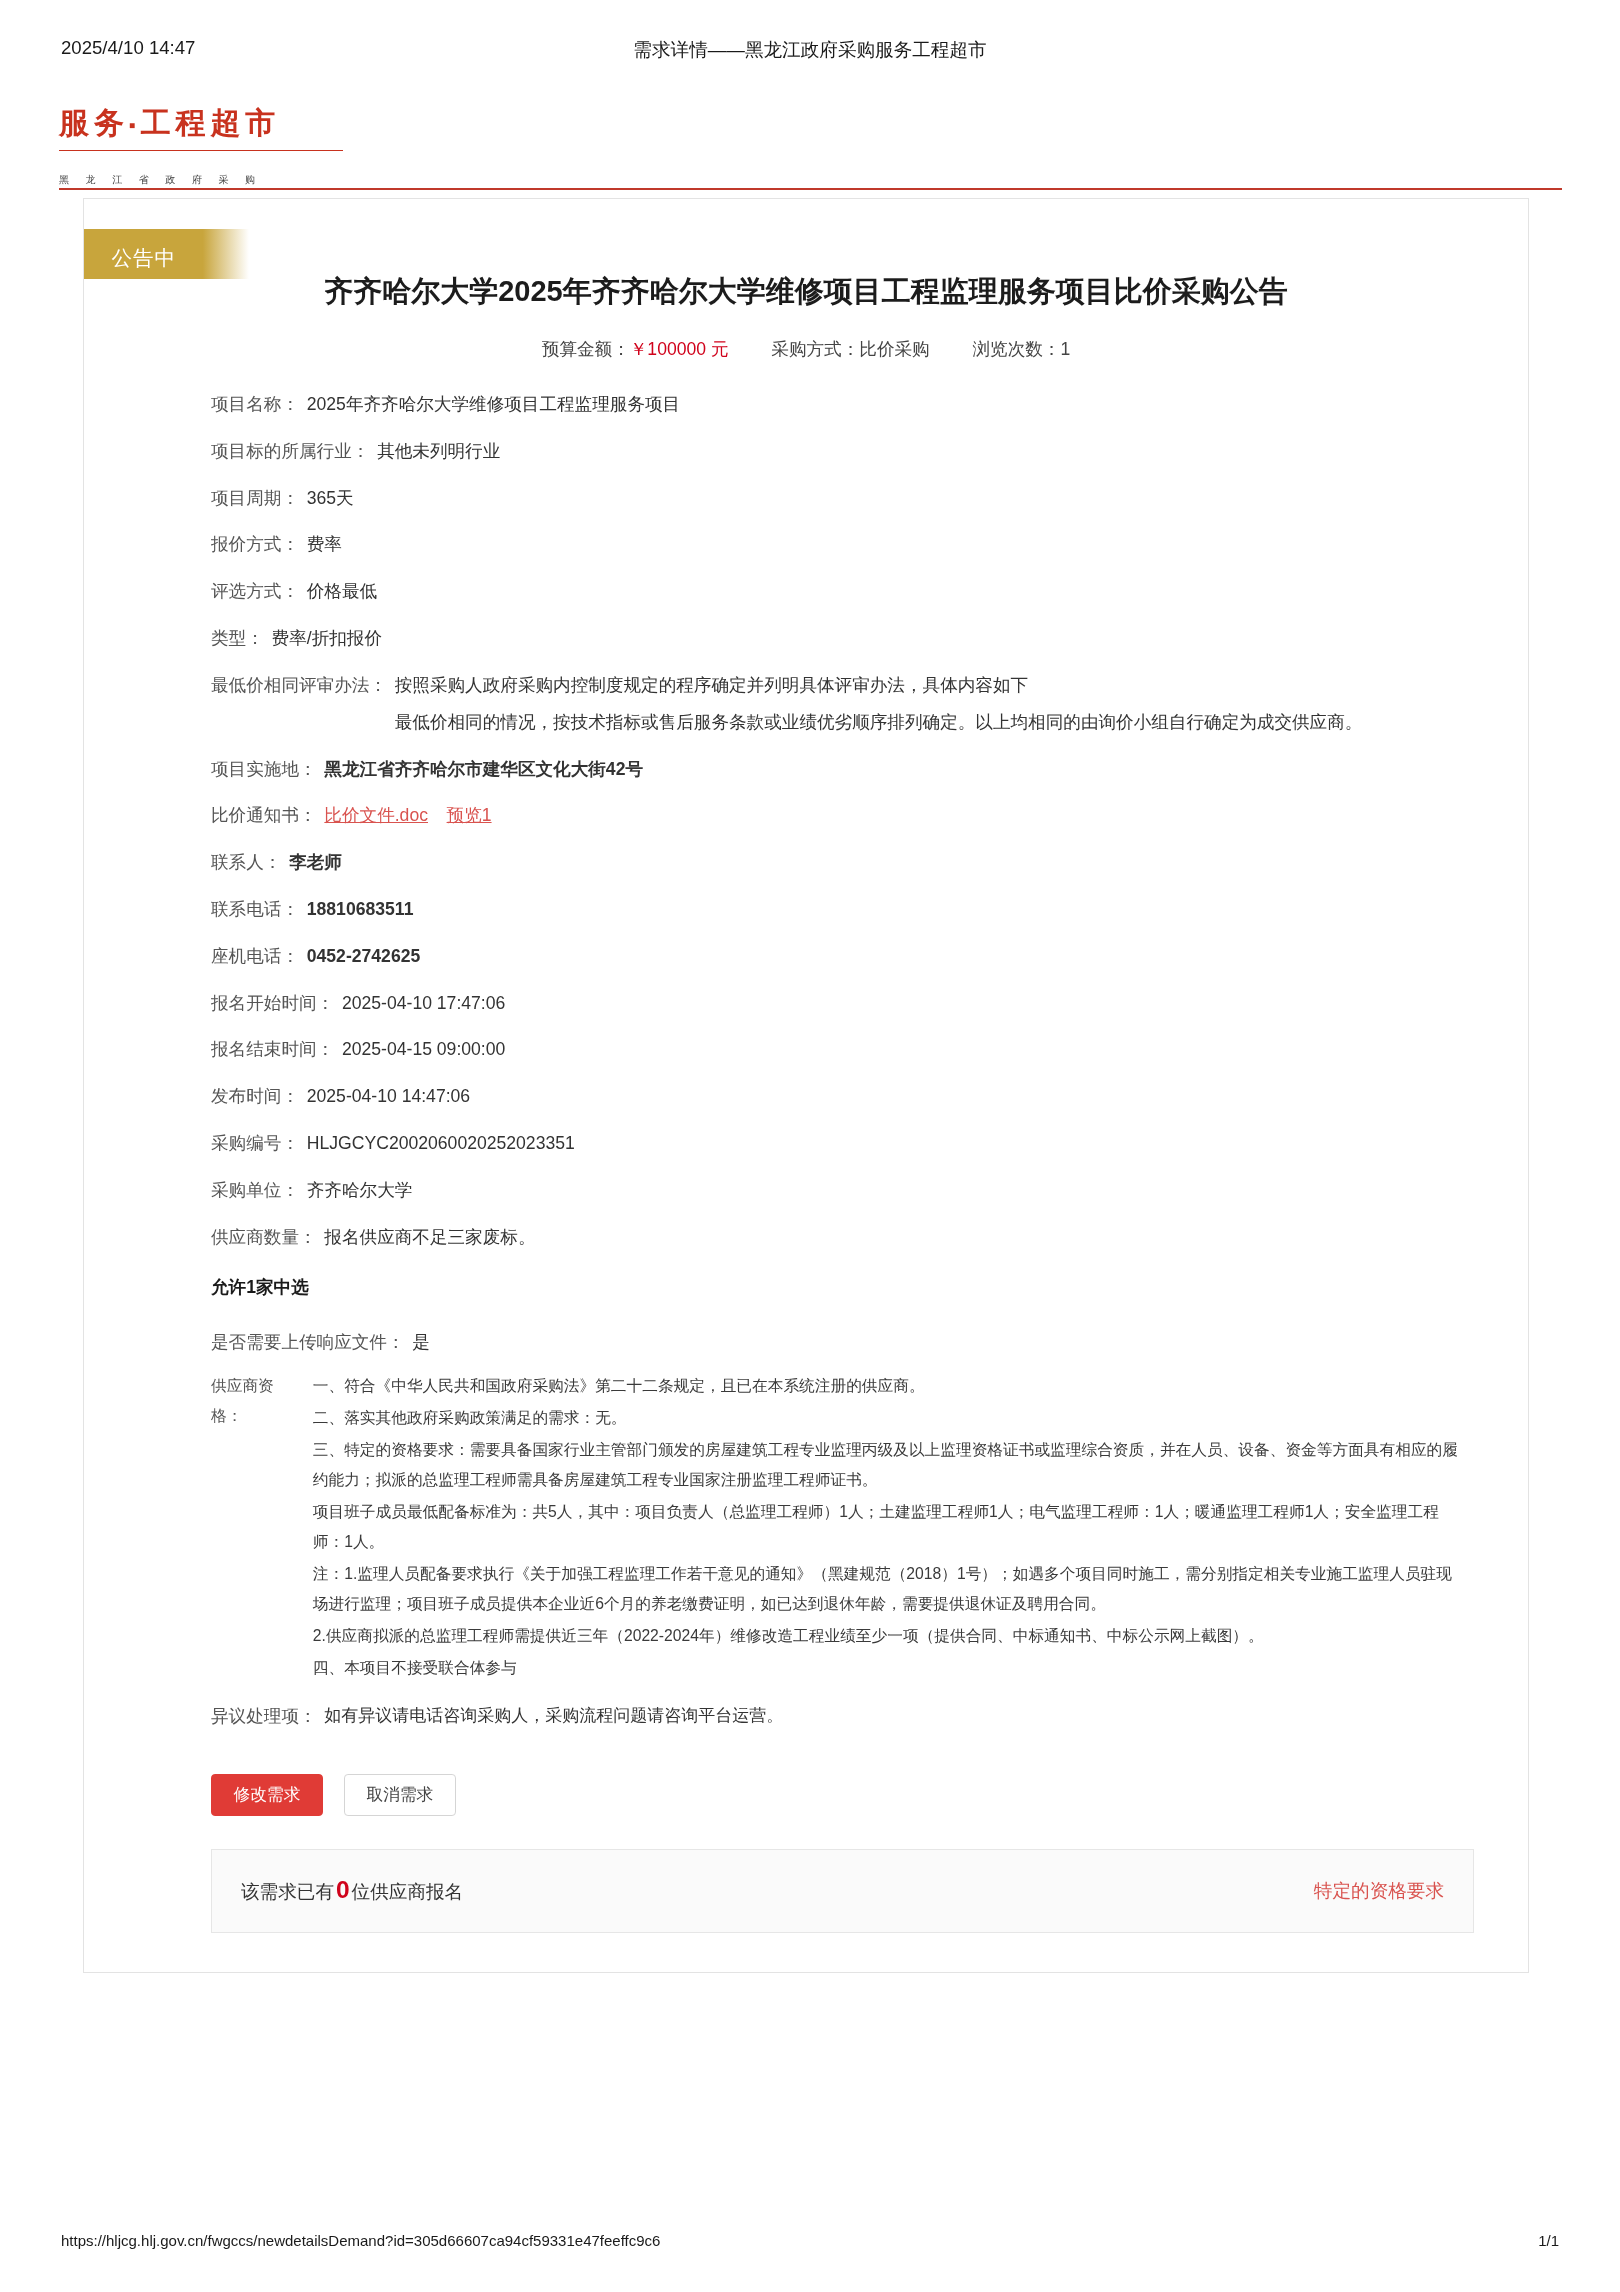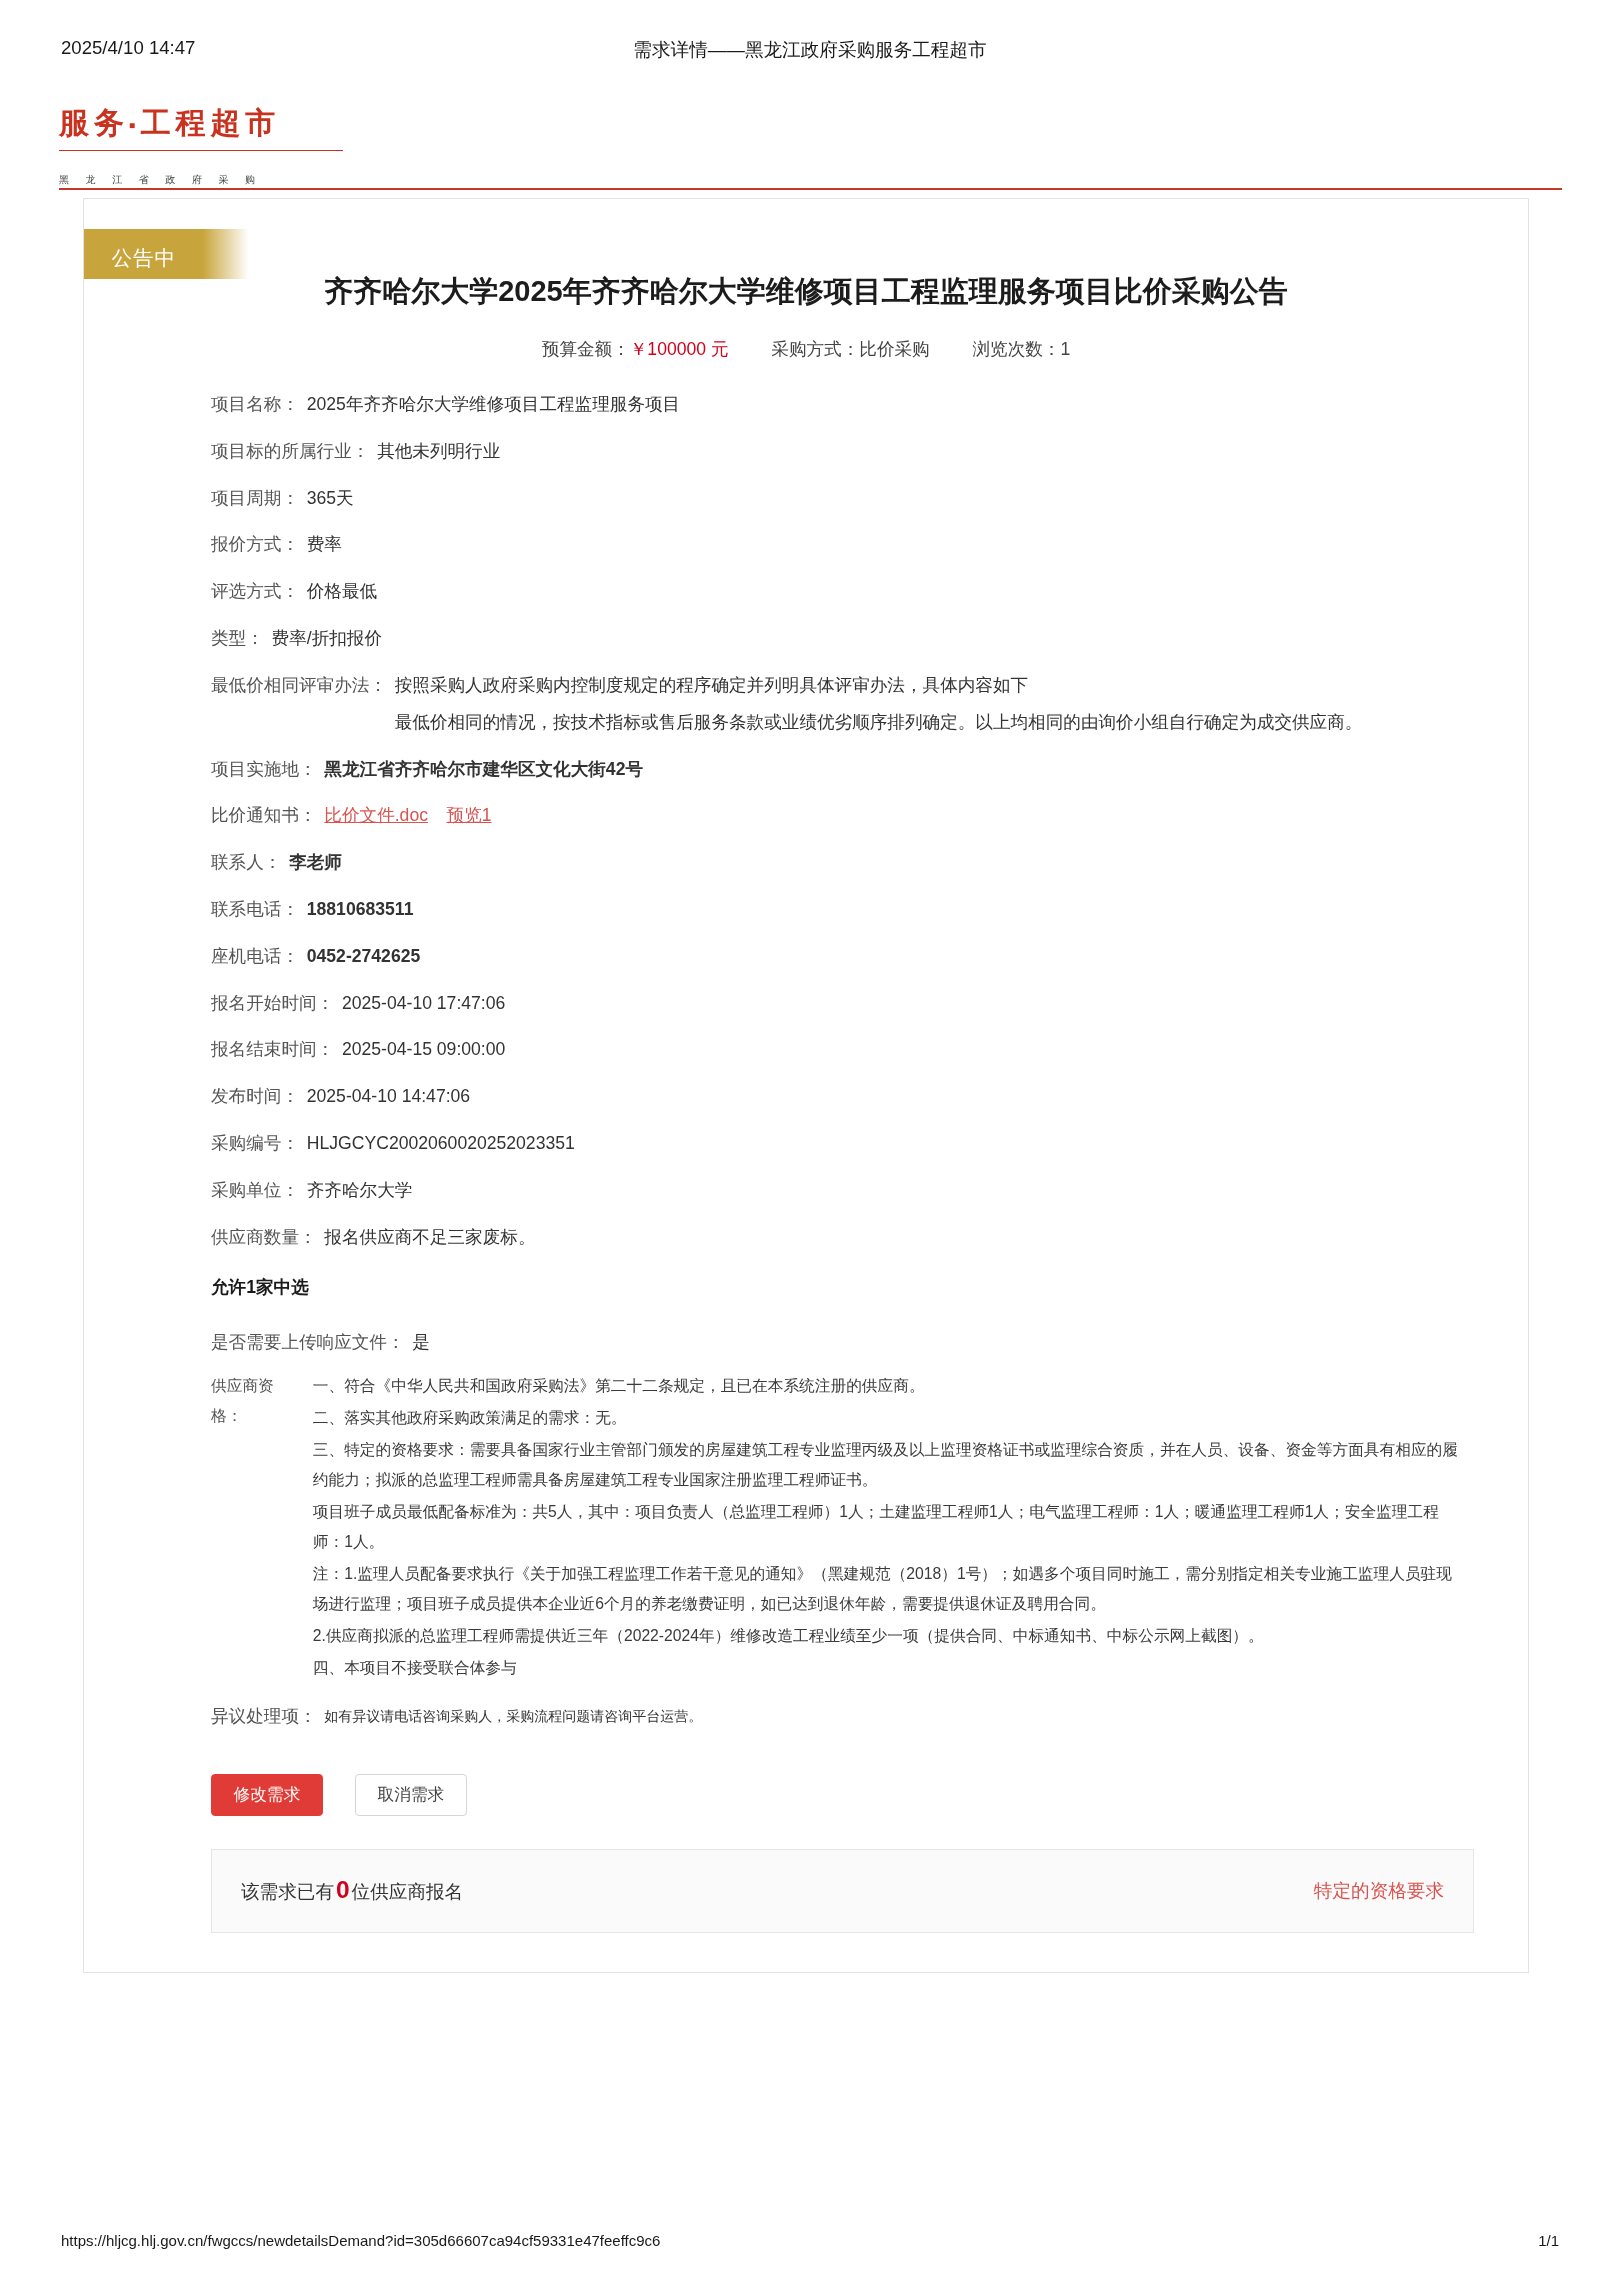--- a/index.html
+++ b/index.html
@@ -167,21 +167,21 @@
     flex: 0 0 94px;
     color: #555;
     line-height: 30px;
   }
   .qual-body { flex: 1 1 auto; padding-left: 7.8px; }
   .qual-body p { margin: 0 10px 2px 0; }
   
   .btn-row {
     margin: 39px 0 0 127px;
     display: flex;
-    gap: 32px;
+    gap: 21px;
   }
   .btn {
     font-size: 16.7px;
     padding: 9.8px 21.6px;
     border-radius: 3.9px;
     border: 1px solid transparent;
     cursor: pointer;
     line-height: 19.6px;
   }
   .btn-primary {
@@ -363,21 +363,21 @@
           <p>三、特定的资格要求：需要具备国家行业主管部门颁发的房屋建筑工程专业监理丙级及以上监理资格证书或监理综合资质，并在人员、设备、资金等方面具有相应的履约能力；拟派的总监理工程师需具备房屋建筑工程专业国家注册监理工程师证书。</p>
           <p>项目班子成员最低配备标准为：共5人，其中：项目负责人（总监理工程师）1人；土建监理工程师1人；电气监理工程师：1人；暖通监理工程师1人；安全监理工程师：1人。</p>
           <p>注：1.监理人员配备要求执行《关于加强工程监理工作若干意见的通知》（黑建规范（2018）1号）；如遇多个项目同时施工，需分别指定相关专业施工监理人员驻现场进行监理；项目班子成员提供本企业近6个月的养老缴费证明，如已达到退休年龄，需要提供退休证及聘用合同。</p>
           <p>2.供应商拟派的总监理工程师需提供近三年（2022-2024年）维修改造工程业绩至少一项（提供合同、中标通知书、中标公示网上截图）。</p>
           <p>四、本项目不接受联合体参与</p>
         </span>
       </div>
 
       <div class="row" style="margin-top:13.7px;">
         <span class="lbl">异议处理项：</span>
-        <span class="val" style="font-size:14px;">如有异议请电话咨询采购人，采购流程问题请咨询平台运营。</span>
+        <span class="val" style="font-size:17px;font-family:Liberation Mono, monospace;">如有异议请电话咨询采购人，采购流程问题请咨询平台运营。</span>
       </div>
 
     </div>
 
     <div class="btn-row">
       <button class="btn btn-primary">修改需求</button>
       <button class="btn btn-default">取消需求</button>
     </div>
 
     <div class="panel">

